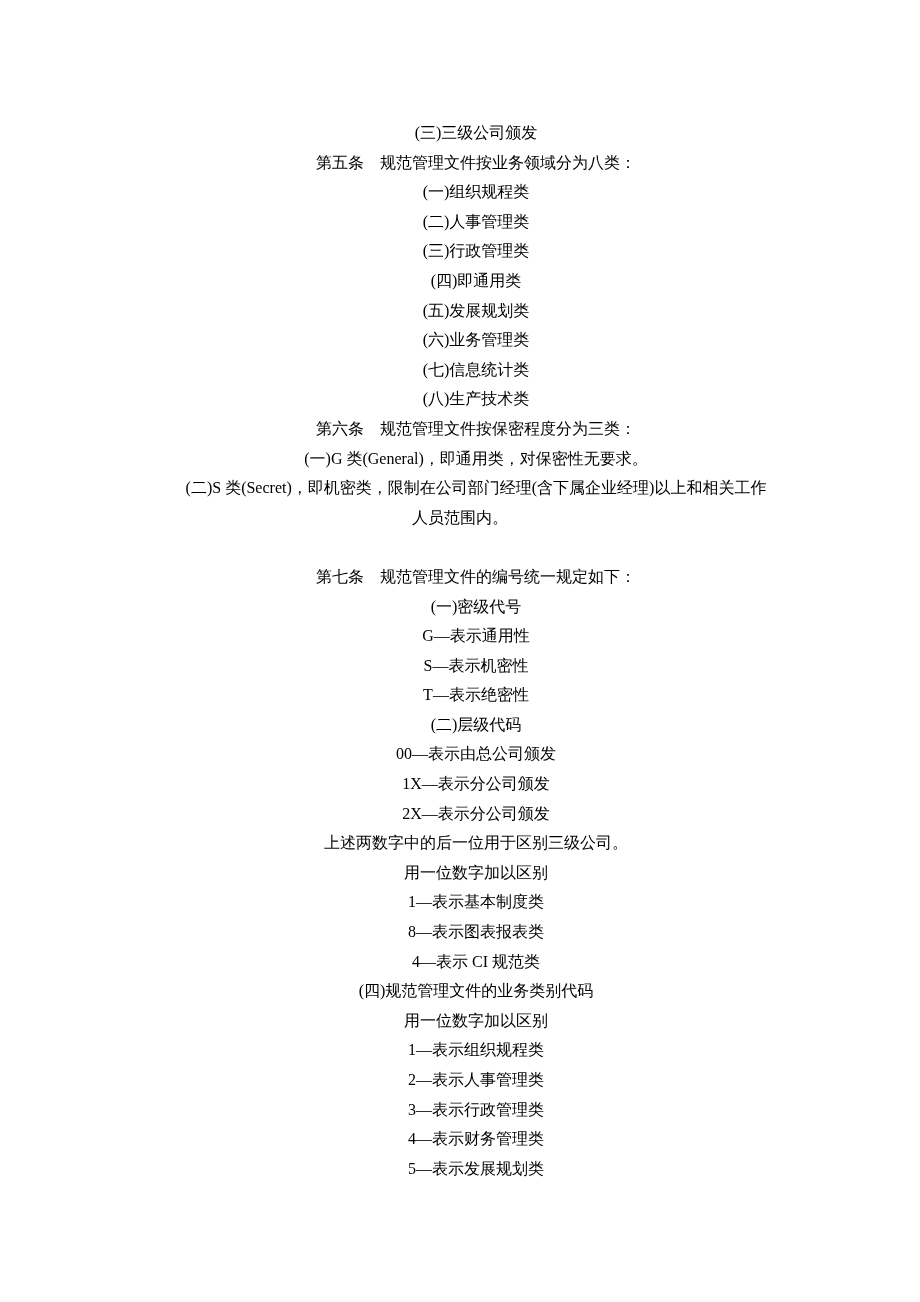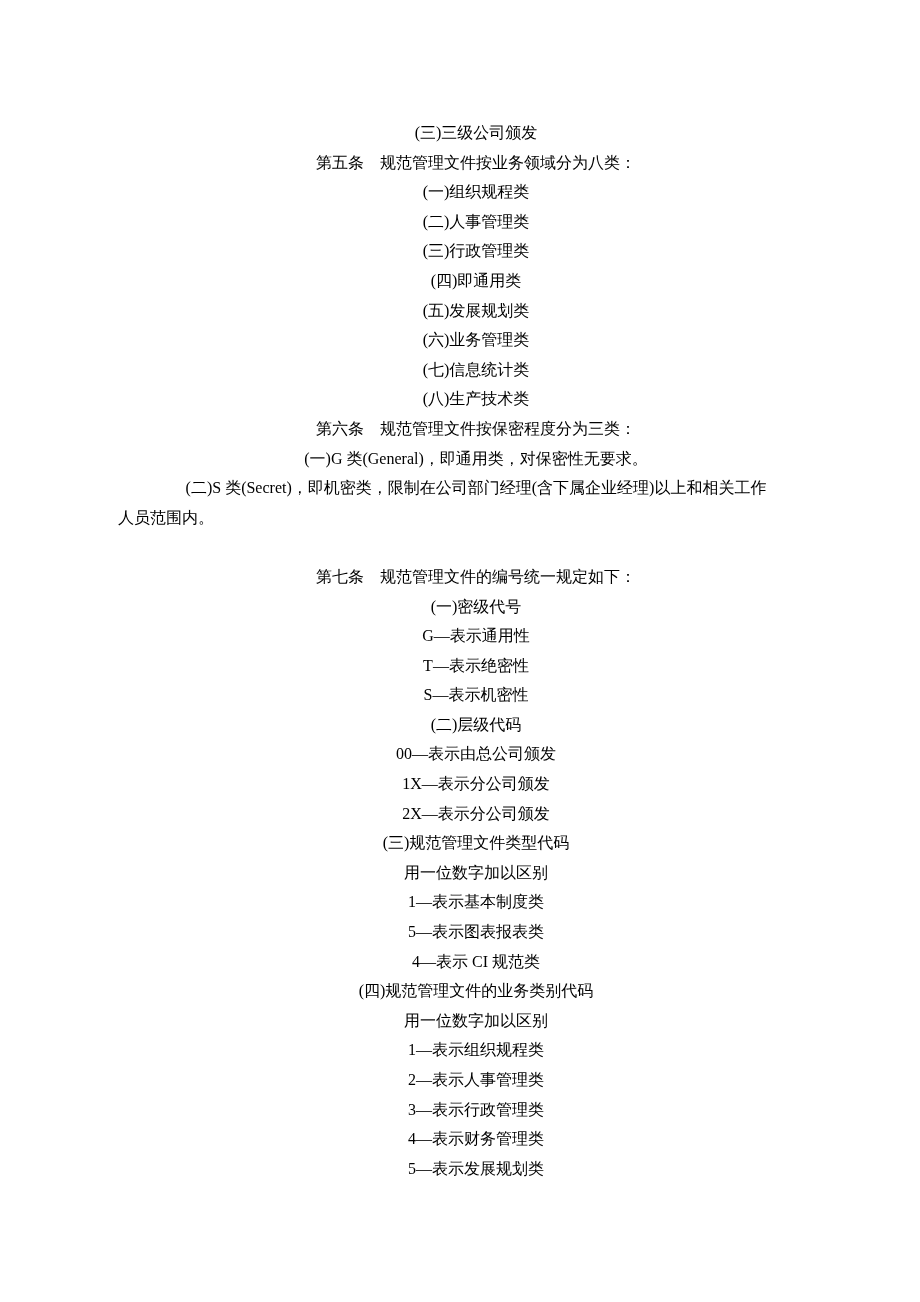--- a/index.html
+++ b/index.html
@@ -15,20 +15,21 @@
       line-height: 1.85;
       padding: 118px 118px 60px 118px;
       width: 920px;
     }
     .para {
       text-indent: 2em;
       text-align: center;
     }
     .para-no-indent {
       text-indent: 0;
+      text-align: center;
     }
     .spacer {
       height: 1.85em;
     }
   </style>
 </head>
 <body>
 
 <div id="content">
     <div class="para">(三)三级公司颁发</div>
@@ -42,30 +43,30 @@
     <div class="para">(七)信息统计类</div>
     <div class="para">(八)生产技术类</div>
     <div class="para">第六条　规范管理文件按保密程度分为三类：</div>
     <div class="para">(一)G 类(General)，即通用类，对保密性无要求。</div>
     <div class="para">(二)S 类(Secret)，即机密类，限制在公司部门经理(含下属企业经理)以上和相关工作</div>
     <div class="para-no-indent">人员范围内。</div>
     <div class="spacer"></div>
     <div class="para">第七条　规范管理文件的编号统一规定如下：</div>
     <div class="para">(一)密级代号</div>
     <div class="para">G—表示通用性</div>
+    <div class="para">S—表示机密性</div>
     <div class="para">T—表示绝密性</div>
-    <div class="para">S—表示机密性</div>
     <div class="para">(二)层级代码</div>
     <div class="para">00—表示由总公司颁发</div>
     <div class="para">1X—表示分公司颁发</div>
     <div class="para">2X—表示分公司颁发</div>
-    <div class="para">(三)规范管理文件类型代码</div>
+    <div class="para">上述两数字中的后一位用于区别三级公司。</div>
     <div class="para">用一位数字加以区别</div>
     <div class="para">1—表示基本制度类</div>
-    <div class="para">5—表示图表报表类</div>
+    <div class="para">8—表示图表报表类</div>
     <div class="para">4—表示 CI 规范类</div>
     <div class="para">(四)规范管理文件的业务类别代码</div>
     <div class="para">用一位数字加以区别</div>
     <div class="para">1—表示组织规程类</div>
     <div class="para">2—表示人事管理类</div>
     <div class="para">3—表示行政管理类</div>
     <div class="para">4—表示财务管理类</div>
     <div class="para">5—表示发展规划类</div>
   </div>
 

